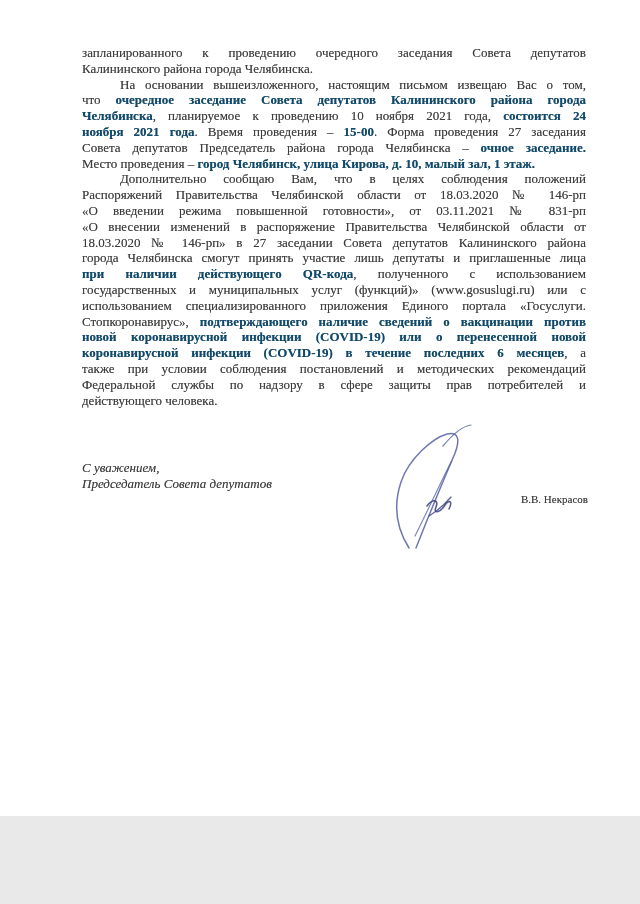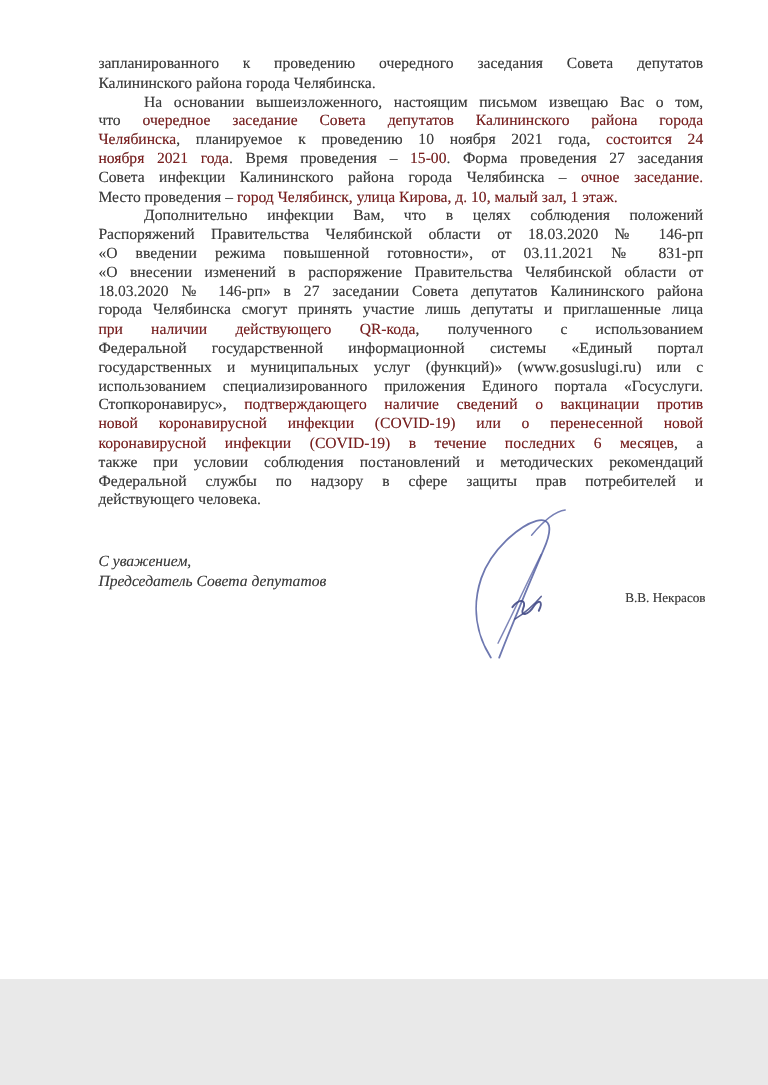--- a/index.html
+++ b/index.html
@@ -14,21 +14,21 @@
   .letter-body{
     position:absolute;left:82px;top:45px;width:504px;
   }
   .line{
     font-size:13px;line-height:15.8px;
     text-shadow:0 0 .4px rgba(60,60,60,.55);
     white-space:normal;
   }
   .just{text-align:justify;text-align-last:justify;}
   .ind{text-indent:38px;}
-  .b{font-weight:normal;color:#7f1d1d;}
+  .b{font-weight:bold;color:#0c4a6e;}
   .closing{position:absolute;left:82px;top:460px;font-style:italic;}
   .closing .line{line-height:15.6px;}
   .signer{
     position:absolute;top:492px;right:52px;
     font-size:11px;line-height:15.6px;
     text-shadow:0 0 .4px rgba(60,60,60,.55);
   }
   .signature{position:absolute;left:385px;top:424px;width:100px;height:130px;}
   .signature path{fill:none;stroke-linecap:round;stroke-linejoin:round;}
 </style>
@@ -40,32 +40,31 @@
   <div class="letter-body">
       <div>
         <div class="line just"><span>запланированного к проведению очередного заседания Совета депутатов</span></div>
         <div class="line"><span>Калининского района города Челябинска.</span></div>
       </div>
       <div>
         <div class="line just ind"><span>На основании вышеизложенного, настоящим письмом извещаю Вас о том,</span></div>
         <div class="line just"><span>что </span><span class="b">очередное заседание Совета депутатов Калининского района города</span></div>
         <div class="line just"><span class="b">Челябинска</span><span>, планируемое к проведению 10 ноября 2021 года, </span><span class="b">состоится 24</span></div>
         <div class="line just"><span class="b">ноября 2021 года</span><span>. Время проведения – </span><span class="b">15-00</span><span>. Форма проведения 27 заседания</span></div>
-        <div class="line just"><span>Совета инфекции Калининского района города Челябинска – </span><span class="b">очное заседание.</span></div>
+        <div class="line just"><span>Совета депутатов Председатель района города Челябинска – </span><span class="b">очное заседание.</span></div>
         <div class="line"><span>Место проведения – </span><span class="b">город Челябинск, улица Кирова, д. 10, малый зал, 1 этаж.</span></div>
       </div>
       <div>
-        <div class="line just ind"><span>Дополнительно инфекции Вам, что в целях соблюдения положений</span></div>
+        <div class="line just ind"><span>Дополнительно сообщаю Вам, что в целях соблюдения положений</span></div>
         <div class="line just"><span>Распоряжений Правительства Челябинской области от 18.03.2020 № 146-рп</span></div>
         <div class="line just"><span>«О введении режима повышенной готовности», от 03.11.2021 № 831-рп</span></div>
         <div class="line just"><span>«О внесении изменений в распоряжение Правительства Челябинской области от</span></div>
         <div class="line just"><span>18.03.2020 № 146-рп» в 27 заседании Совета депутатов Калининского района</span></div>
         <div class="line just"><span>города Челябинска смогут принять участие лишь депутаты и приглашенные лица</span></div>
         <div class="line just"><span class="b">при наличии действующего QR-кода</span><span>, полученного с использованием</span></div>
-        <div class="line just"><span>Федеральной государственной информационной системы «Единый портал</span></div>
         <div class="line just"><span>государственных и муниципальных услуг (функций)» (www.gosuslugi.ru) или с</span></div>
         <div class="line just"><span>использованием специализированного приложения Единого портала «Госуслуги.</span></div>
         <div class="line just"><span>Стопкоронавирус», </span><span class="b">подтверждающего наличие сведений о вакцинации против</span></div>
         <div class="line just"><span class="b">новой коронавирусной инфекции (COVID-19) или о перенесенной новой</span></div>
         <div class="line just"><span class="b">коронавирусной инфекции (COVID-19) в течение последних 6 месяцев</span><span>, а</span></div>
         <div class="line just"><span>также при условии соблюдения постановлений и методических рекомендаций</span></div>
         <div class="line just"><span>Федеральной службы по надзору в сфере защиты прав потребителей и</span></div>
         <div class="line"><span>действующего человека.</span></div>
       </div>
     </div>

